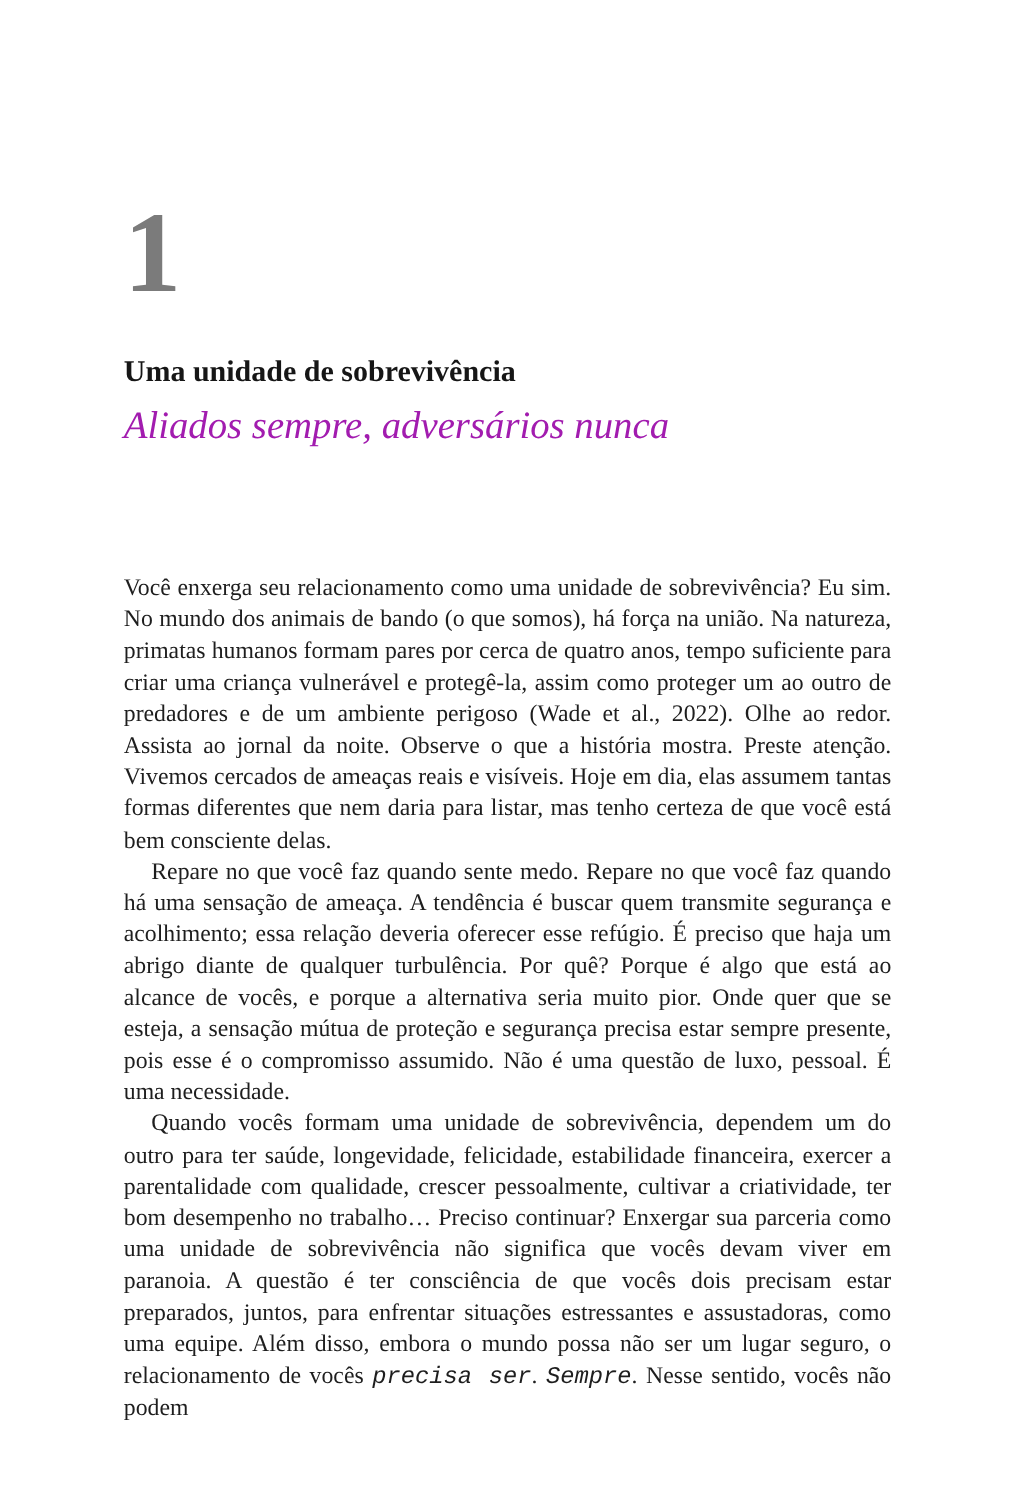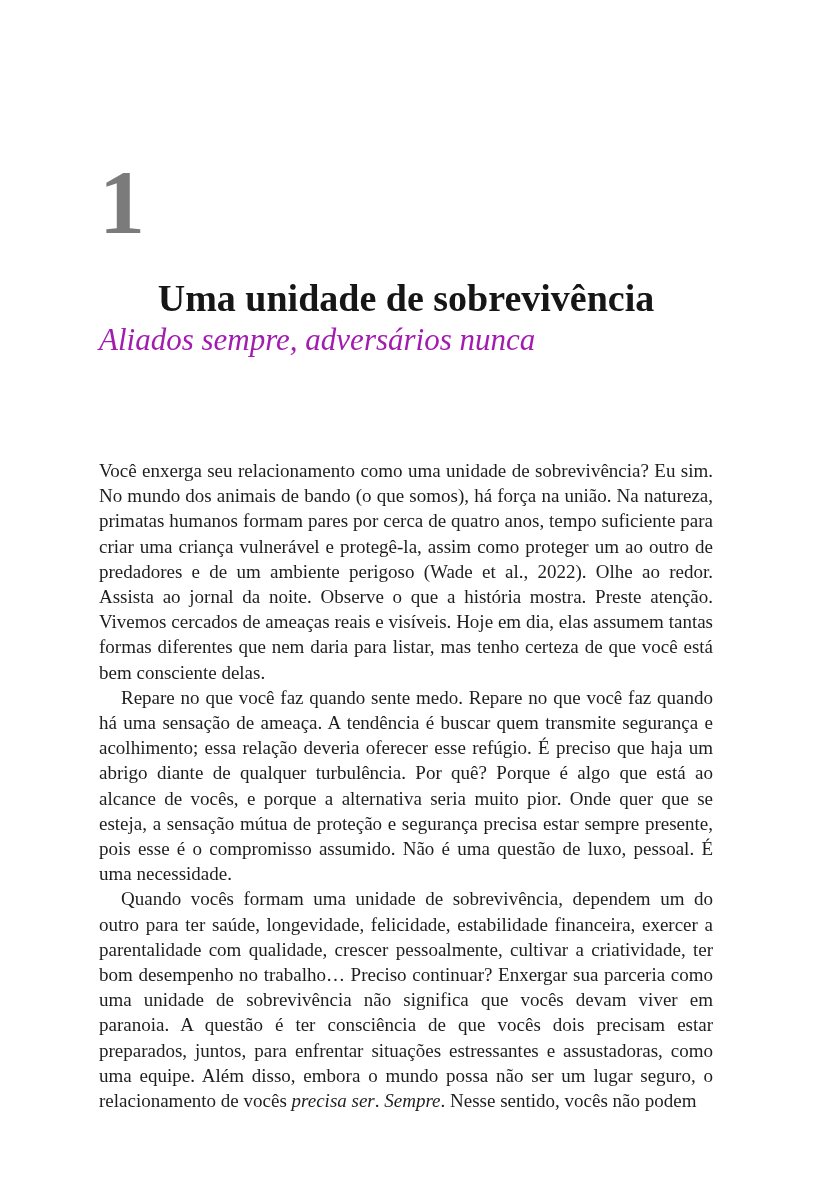--- a/index.html
+++ b/index.html
@@ -27,25 +27,24 @@
     padding-top: 156px;
     font-size: 92px;
     line-height: 92px;
     font-weight: bold;
     color: #7b7b7b;
     letter-spacing: 0;
   }
   .chapter-title {
     margin: 0;
     padding-top: 30px;
-    font-size: 38px;
+    font-size: 24px;
     line-height: 40px;
     font-weight: bold;
     color: #161616;
-    text-align: center;
   }
   .chapter-subtitle {
     margin: 0;
     padding-top: 3px;
     font-size: 31px;
     line-height: 38px;
     font-weight: normal;
     font-style: italic;
     color: #a21caf;
   }
@@ -60,20 +59,21 @@
   }
   .para {
     margin: 0;
     text-indent: 22px;
   }
   .para.no-indent {
     text-indent: 0;
   }
   .italic {
     font-style: italic;
+    font-family: Liberation Mono, monospace;
   }
 </style>
 </head>
 <body>
 
 <div class="page">
   <div class="content">
 
     <div class="chapter-number">1</div>
 

